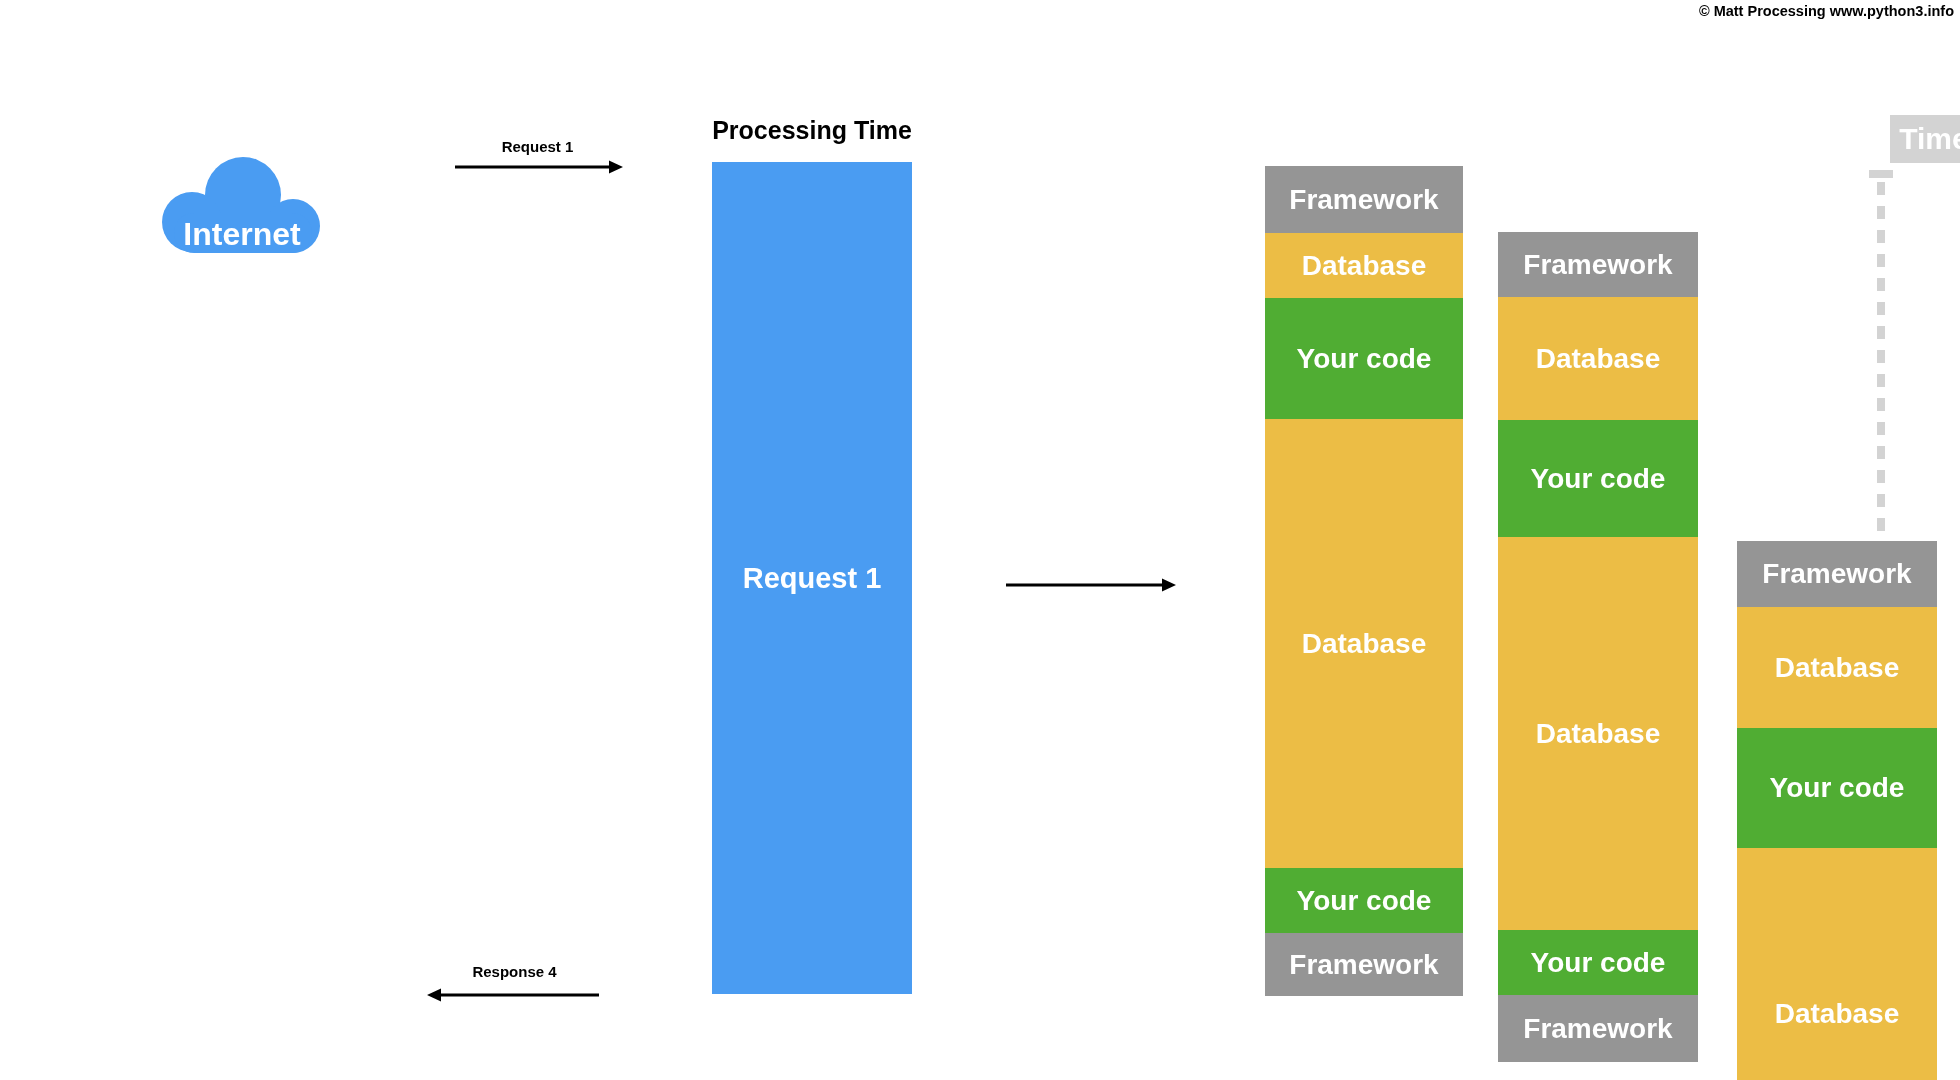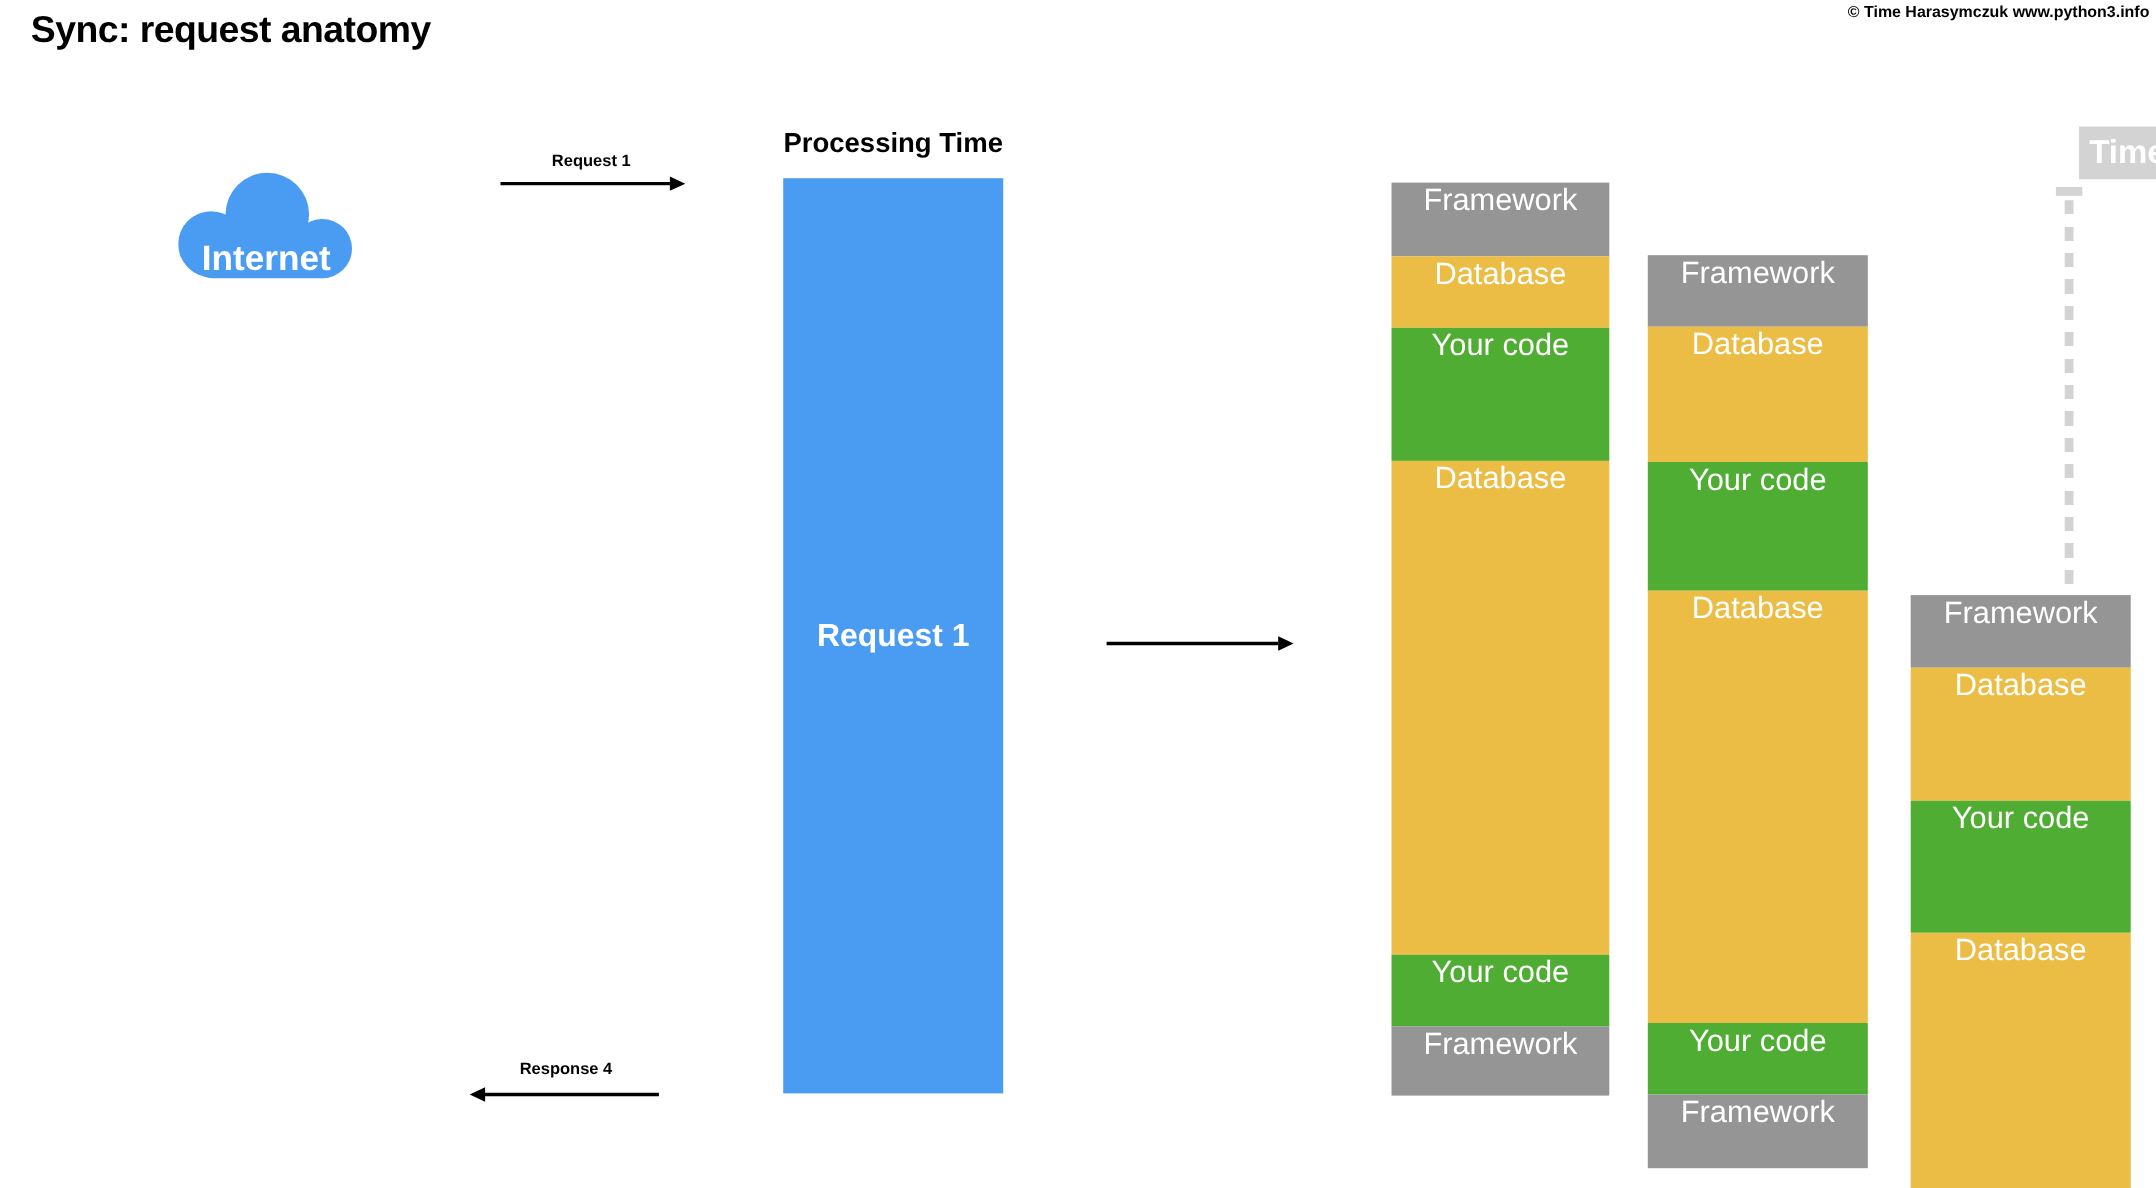--- a/index.html
+++ b/index.html
@@ -22,36 +22,35 @@
   svg.arrow { position:absolute; overflow:visible; }
   .req-arrow  { left:453px;  top:158px; }
   .mid-arrow  { left:1004px; top:576px; }
   .resp-arrow { left:427px;  top:986px; }
 
   .proc-heading { position:absolute; left:707px; top:116px; width:210px; text-align:center; font-size:25px; font-weight:bold; color:#000; }
   .request-bar { position:absolute; left:712px; top:162px; width:200px; height:832px; background:var(--blue);
                  display:flex; align-items:center; justify-content:center; color:#fff; font-size:29px; font-weight:bold; }
 
   .stack { position:absolute; }
-  .segment { width:100%; display:flex; align-items:flex-start; justify-content:center;
-             color:#fff; font-size:28px; font-weight:normal; overflow:hidden; }
+  .segment { width:100%; display:flex; align-items:center; justify-content:center;
+             color:#fff; font-size:28px; font-weight:bold; overflow:hidden; }
 
   .time-label { position:absolute; left:1890px; top:115px; width:88px; height:48px; background:var(--light_gray);
                 color:#fff; font-size:30px; font-weight:bold; display:flex; align-items:center; justify-content:center; }
   .time-cap  { position:absolute; left:1869px; top:170px; width:24px; height:8px; background:var(--light_gray); }
   .time-dash { position:absolute; left:1877px; top:182px; width:8px; height:359px;
                background:repeating-linear-gradient(to bottom, var(--light_gray) 0 13px, transparent 13px 24px); }
 </style>
 </head>
 <body>
 
 <div class="canvas">
 
-  <div class="title">Sync: request anatomy</div>
-  <div class="copyright">© Time Harasymczuk www.python3.info</div>
+  <div class="copyright">© Matt Processing www.python3.info</div>
 
   <div class="cloud">
     <svg viewBox="0 0 160 100" aria-hidden="true">
       <circle cx="81" cy="40" r="38"></circle>
       <circle cx="30" cy="67" r="30"></circle>
       <circle cx="131" cy="71" r="27"></circle>
       <rect x="12" y="58" width="138" height="40" rx="20"></rect>
     </svg>
     <span class="cloud-label">Internet</span>
   </div>

